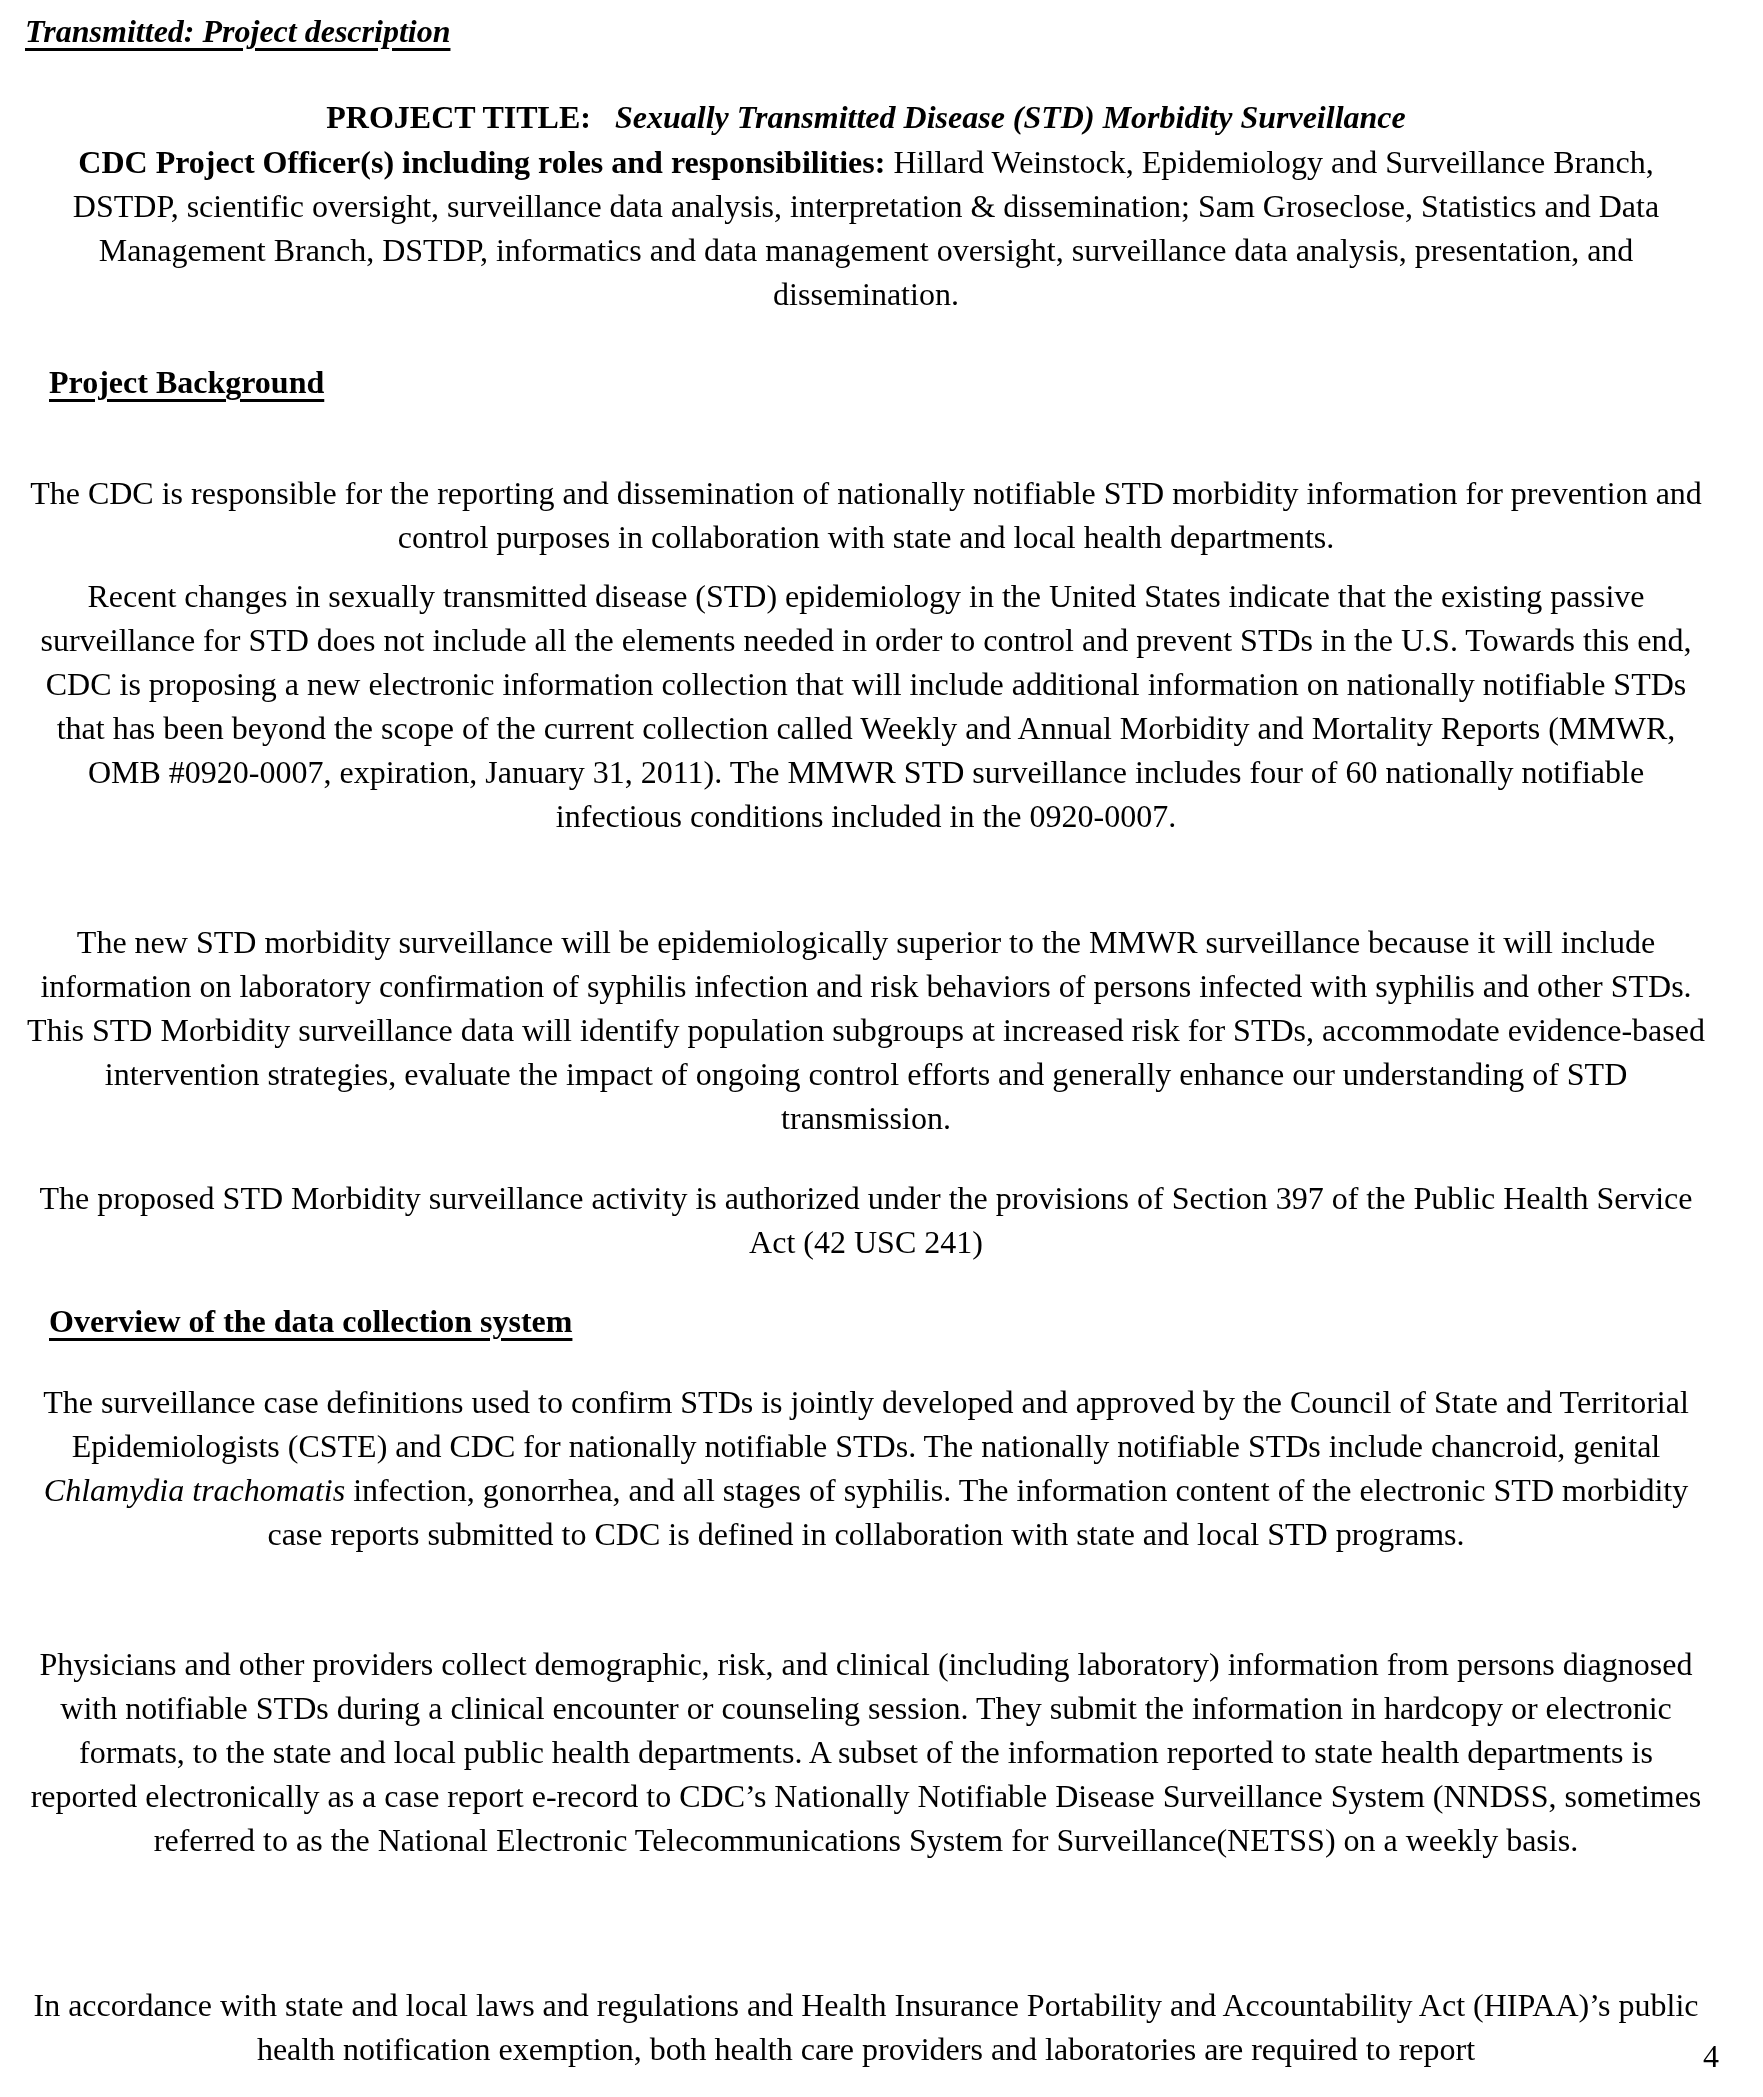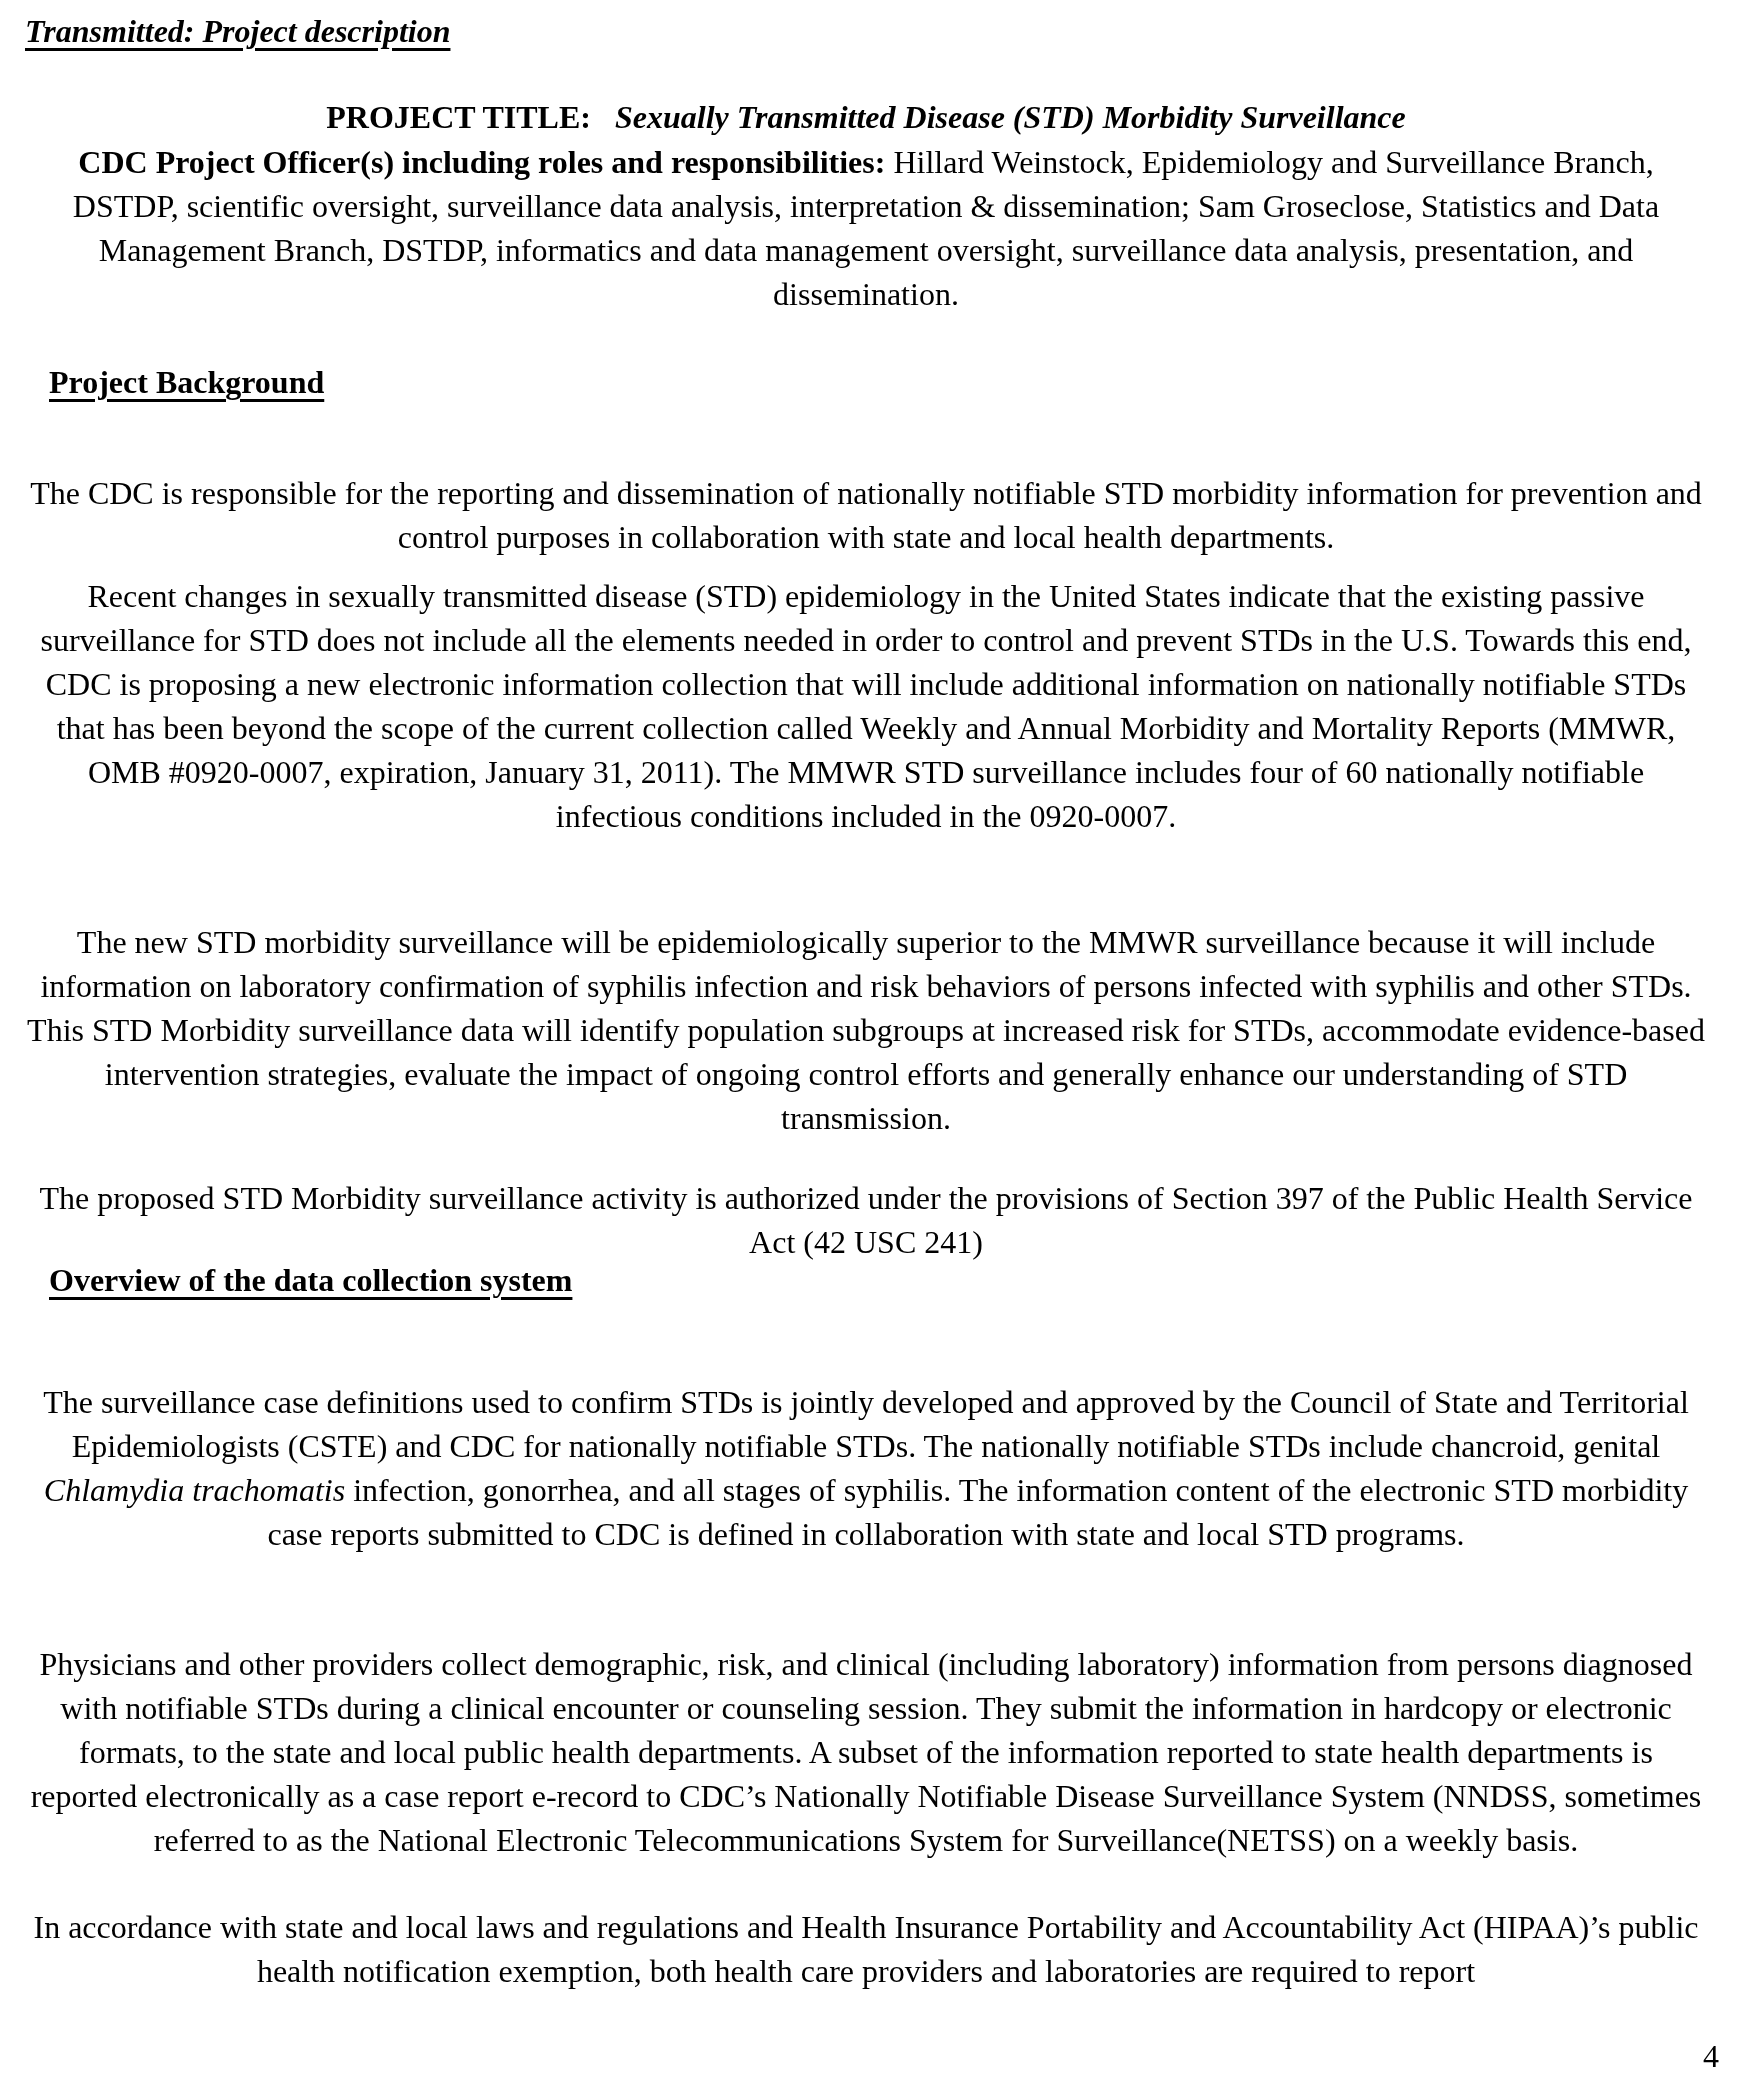--- a/index.html
+++ b/index.html
@@ -96,26 +96,26 @@
   <div class="section-heading" style="top:364px;">Project Background</div>
 
   <div class="block" style="top:471px;">The CDC is responsible for the reporting and dissemination of nationally notifiable STD morbidity information for prevention and control purposes in collaboration with state and local health departments.</div>
 
   <div class="block" style="top:574px;">Recent changes in sexually transmitted disease (STD) epidemiology in the United States indicate that the existing passive surveillance for STD does not include all the elements needed in order to control and prevent STDs in the U.S. Towards this end, CDC is proposing a new electronic information collection that will include additional information on nationally notifiable STDs that has been beyond the scope of the current collection called Weekly and Annual Morbidity and Mortality Reports (MMWR, OMB #0920-0007, expiration, January 31, 2011). The MMWR STD surveillance includes four of 60 nationally notifiable infectious conditions included in the 0920-0007.</div>
 
   <div class="block" style="top:920px;">The new STD morbidity surveillance will be epidemiologically superior to the MMWR surveillance because it will include information on laboratory confirmation of syphilis infection and risk behaviors of persons infected with syphilis and other STDs.  This STD Morbidity surveillance data will identify population subgroups at increased risk for STDs, accommodate evidence-based intervention strategies, evaluate the impact of ongoing control efforts and generally enhance our understanding of STD transmission.</div>
 
   <div class="block" style="top:1176px;">The proposed STD Morbidity surveillance activity is authorized under the provisions of Section 397 of the Public Health Service Act (42 USC 241)</div>
 
-  <div class="section-heading" style="top:1262px;text-align:center;">Overview of the data collection system</div>
+  <div class="section-heading" style="top:1303px;text-align:center;">Overview of the data collection system</div>
 
   <div class="block" style="top:1380px;">
     <span>The surveillance case definitions used to confirm STDs is jointly developed and approved by the Council of State and Territorial Epidemiologists (CSTE) and CDC for nationally notifiable STDs.  The nationally notifiable STDs include chancroid, genital </span><span class="italic">Chlamydia trachomatis</span><span> infection, gonorrhea, and all stages of syphilis. The information content of the electronic STD morbidity case reports submitted to CDC is defined in collaboration with state and local STD programs.</span>
   </div>
 
   <div class="block" style="top:1642px;">Physicians and other providers collect demographic, risk, and clinical (including laboratory) information from persons diagnosed with notifiable STDs during a clinical encounter or counseling session.  They submit the information in hardcopy or electronic formats, to the state and local public health departments. A subset of the information reported to state health departments is reported electronically as a case report e-record to CDC’s Nationally Notifiable Disease Surveillance System (NNDSS, sometimes referred to as the National Electronic Telecommunications System for Surveillance(NETSS) on a weekly basis.</div>
 
-  <div class="block" style="top:1905px;">In accordance with state and local laws and regulations and Health Insurance Portability and Accountability Act (HIPAA)’s public health notification exemption, both health care providers and laboratories are required to report</div>
+  <div class="block" style="top:1983px;">In accordance with state and local laws and regulations and Health Insurance Portability and Accountability Act (HIPAA)’s public health notification exemption, both health care providers and laboratories are required to report</div>
 
 </div>
 
 <div class="page-number">4</div>
 
 
 </body></html>

